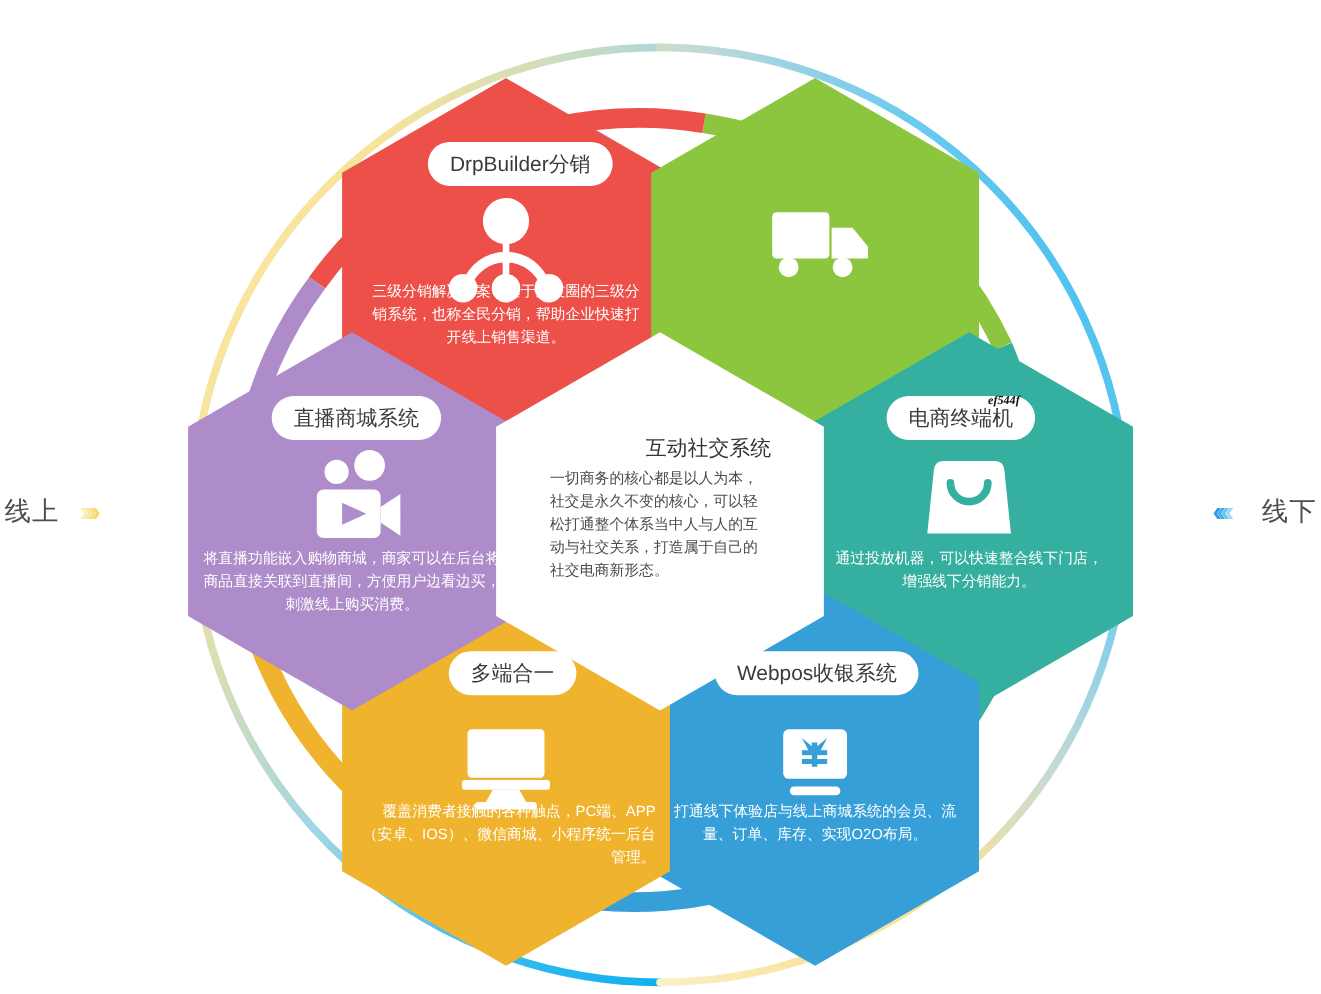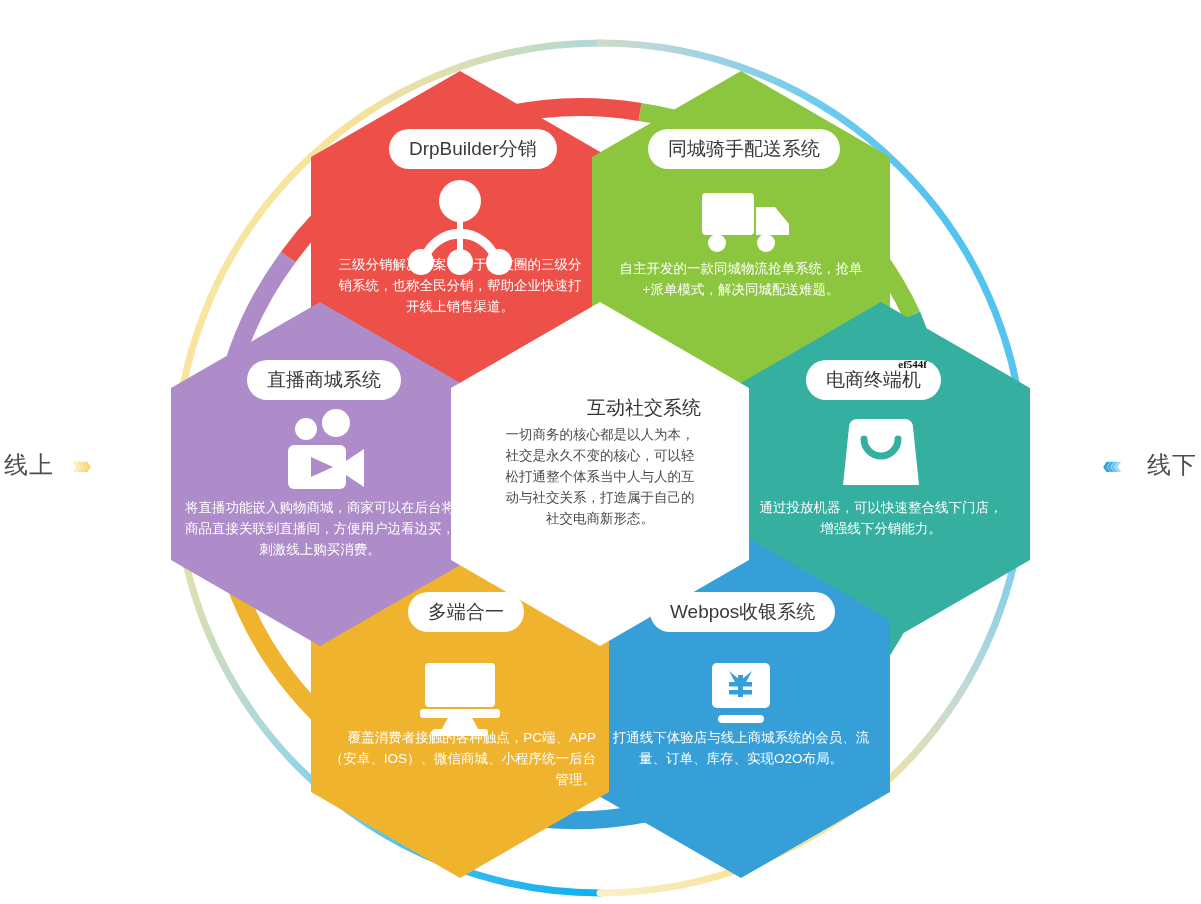--- a/index.html
+++ b/index.html
@@ -35,37 +35,37 @@
   .hex{position:absolute;}
   .pill{
     position:absolute;background:#ffffff;border-radius:22px;
     height:40px;display:flex;align-items:center;justify-content:center;
     padding:0 20px;white-space:nowrap;
     font-size:19px;color:#3a3a3a;
     font-family:"Liberation Sans","DejaVu Sans",sans-serif;
   }
   .pill .sup{
     position:absolute;top:-2px;right:14px;font-size:11px;color:#111;
-    font-family:"Liberation Serif","DejaVu Serif",serif;font-weight:bold;
+    font-family:"Liberation Serif","DejaVu Serif",serif;font-weight:bold;font-style:italic;
   }
   .desc{
     position:absolute;color:#ffffff;font-size:13.5px;line-height:1.55;
     text-align:center;
     font-family:"Liberation Sans","DejaVu Sans",sans-serif;
   }
 
   
   .center-title{
     position:absolute;width:100%;text-align:center;top:0;
     font-size:19px;color:#333;
     font-family:"Liberation Sans","DejaVu Sans",sans-serif;
     padding-left:44px;
   }
   .center-desc{
-    position:absolute;width:100%;text-align:center;top:30px;
+    position:absolute;width:100%;text-align:left;top:30px;
     font-size:13.5px;line-height:1.55;color:#4a4a4a;
     font-family:"Liberation Sans","DejaVu Sans",sans-serif;
   }
 </style>
 </head>
 <body>
 
 <div id="stage">
 
   <svg class="layer" viewBox="0 0 1201 904">
@@ -170,27 +170,20 @@
   </svg>
 
   <div class="hex" style="left:311px;top:56px;width:298px;height:344px;">
     <div class="pill" style="left:78px;top:58px;">
       <span>DrpBuilder分销</span>
       <span class="sup"></span>
     </div>
     <div class="desc" style="left:24px;top:184px;width:250px;">三级分销解决方案，基于朋友圈的三级分销系统，也称全民分销，帮助企业快速打开线上销售渠道。</div>
   </div>
 
-  <div class="hex" style="left:592px;top:56px;width:298px;height:344px;">
-    <div class="pill" style="left:56px;top:58px;">
-      <span>同城骑手配送系统</span>
-      <span class="sup"></span>
-    </div>
-    <div class="desc" style="left:18px;top:188px;width:262px;">自主开发的一款同城物流抢单系统，抢单+派单模式，解决同城配送难题。</div>
-  </div>
 
   <div class="hex" style="left:732px;top:287px;width:298px;height:344px;">
     <div class="pill" style="left:74px;top:58px;">
       <span>电商终端机</span>
       <span class="sup">ef544f</span>
     </div>
     <div class="desc" style="left:24px;top:196px;width:250px;">通过投放机器，可以快速整合线下门店，增强线下分销能力。</div>
   </div>
 
   <div class="hex" style="left:592px;top:519px;width:298px;height:344px;">

